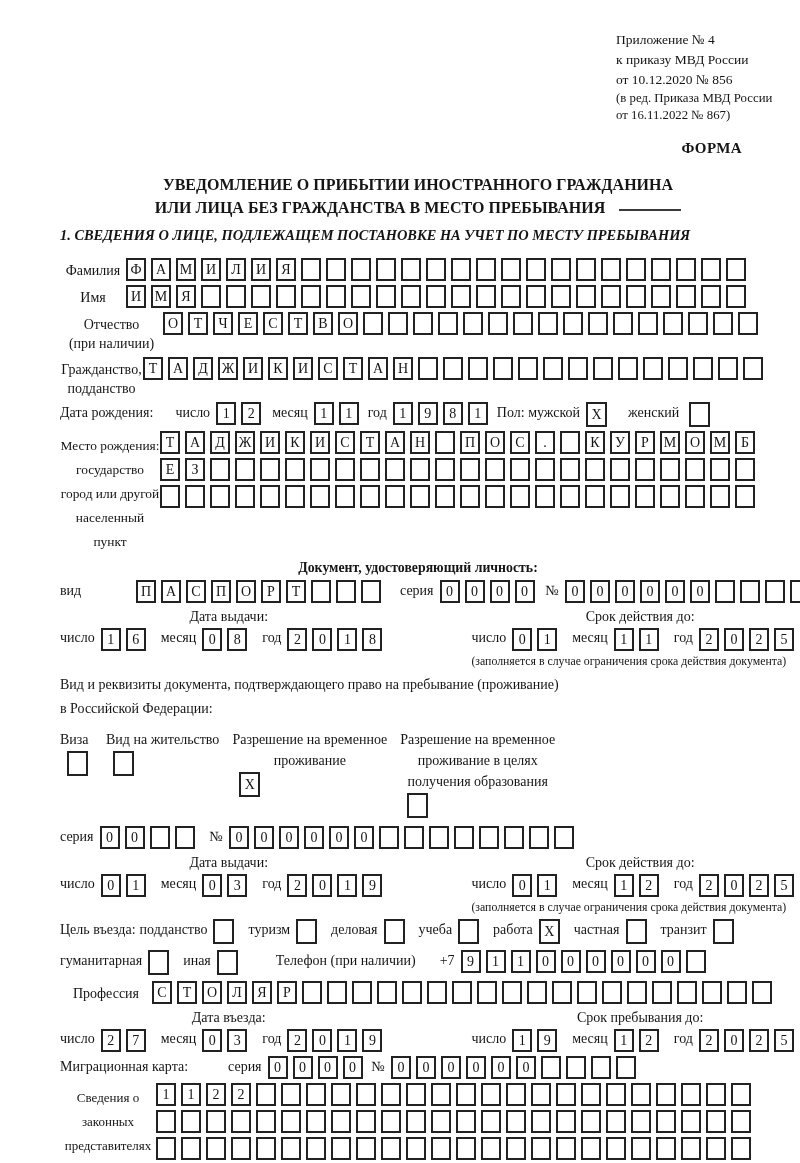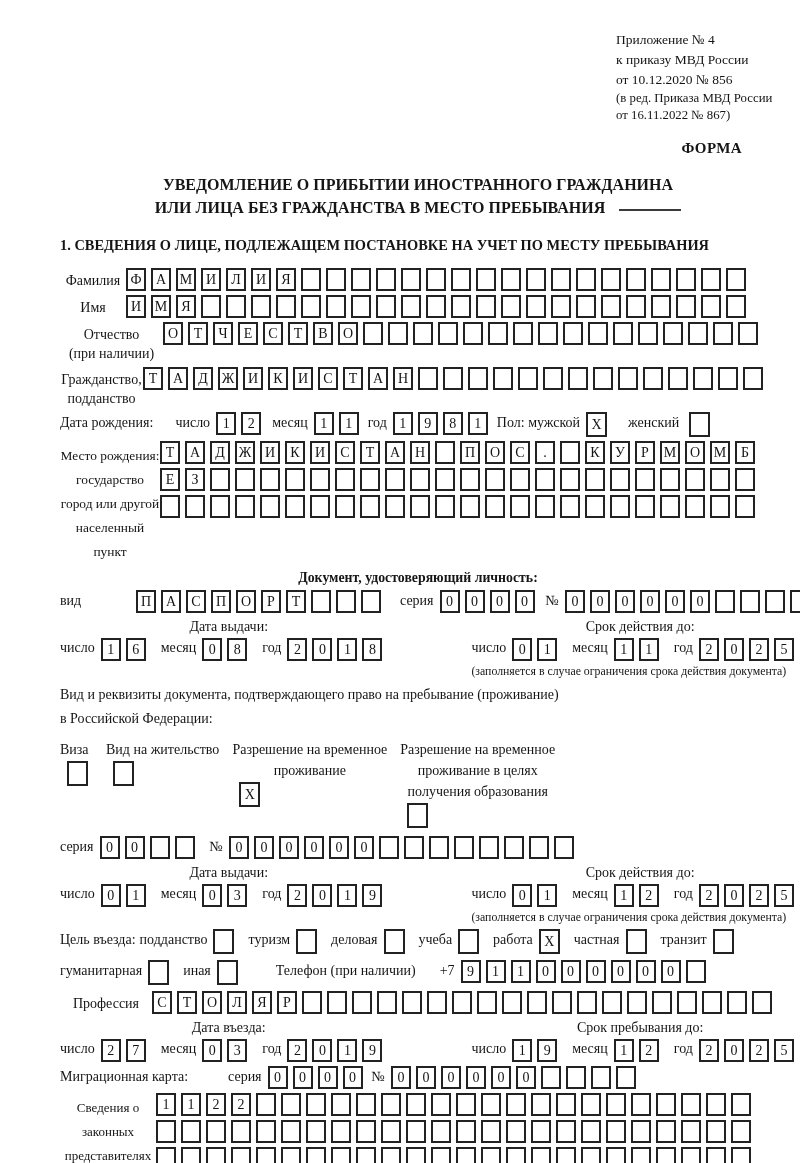--- a/index.html
+++ b/index.html
@@ -13,21 +13,21 @@
   .page { padding: 30px 24px 0 60px; width: 800px; }
 
   
   .appendix { margin-left: 556px; line-height: 20px; font-size: 13.5px; }
   .appendix-note { margin-left: 556px; line-height: 17px; font-size: 12.8px; }
   .form-label { text-align: right; padding-right: 34px; font-weight: bold; font-size: 15px; margin-top: 16px; letter-spacing: .4px; }
 
   .title { text-align: center; font-weight: bold; font-size: 16px; line-height: 23px; margin-top: 16px; }
   .blank { display: inline-block; width: 62px; height: 2px; background: #3a3a3a; margin-left: 14px; vertical-align: 2px; }
 
-  .sec-heading { font-weight: bold; font-size: 14.4px; margin-top: 18px; }
+  .sec-heading { font-weight: bold; font-size: 14.4px; margin-top: 8px; font-style: italic; }
 
   .form-area { margin-top: 14px; }
 
   .cells { display: inline-flex; flex: none; }
   .cell {
     width: 20px; height: 23px; flex: none;
     border: 2px solid #222; margin-right: 5px;
     display: inline-flex; align-items: center; justify-content: center;
     font-size: 14px; line-height: 1; background: #fff;
   }

